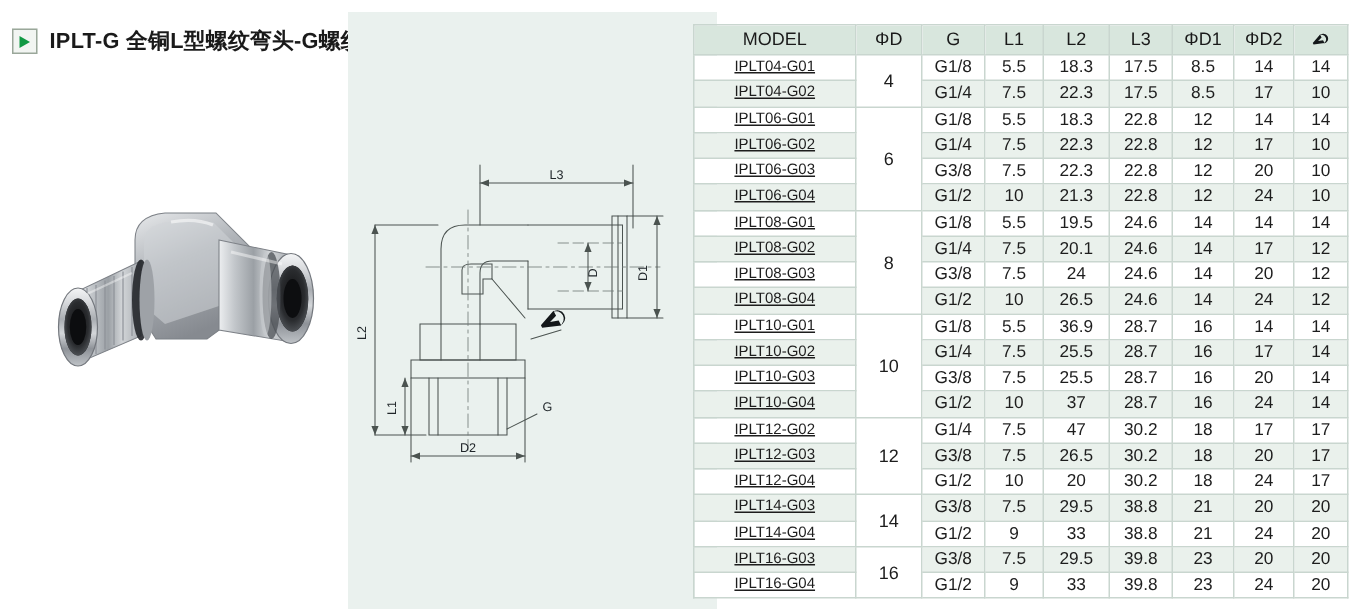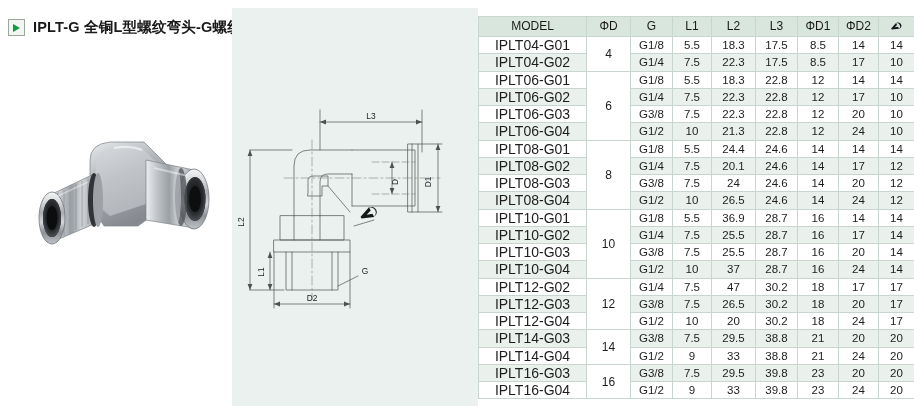--- a/index.html
+++ b/index.html
@@ -44,21 +44,21 @@
 
   
   #drawing-panel {
     position: absolute; left: 232px; top: 8px; width: 246px; height: 398px;
     background: #eaf1ee;
   }
   #drawing { position: absolute; left: 0; top: 92px; width: 246px; height: 215px; }
 
   
   #spec-table {
-    position: absolute; left: 478px; top: 16px;
+    position: absolute; left: 462px; top: 16px;
     width: 436px;
     border-collapse: collapse;
     font-size: 11.5px;
     color: #1d1d1d;
     table-layout: fixed;
     border-radius: 18px;
   }
   #spec-table th, #spec-table td {
     border: 1px solid #c9d6cf;
     text-align: center;
@@ -72,21 +72,21 @@
   #spec-table thead th {
     background: #d8e6dd;
     height: 20px;
     line-height: 19px;
     font-size: 12px;
     color: #1a1a1a;
   }
   #spec-table tbody tr.odd td { background: #ffffff; }
   #spec-table tbody tr.even td { background: #eaf1ec; }
   #spec-table td.dia-cell { background: #ffffff !important; font-size: 12px; }
-  #spec-table td.model { font-size: 14px; }
+  #spec-table td.model { font-size: 10px; text-decoration: underline; }
   .wrench-head { display: inline-block; line-height: 0; vertical-align: middle; }
 </style>
 </head>
 <body>
 
 <div id="page">
 
   <div id="title-bar">
     <span id="play-box">
       <span class="tri"></span>
@@ -350,21 +350,21 @@
           <td>22.8</td>
           <td>12</td>
           <td>24</td>
           <td>10</td>
         </tr>
         <tr class="odd">
           <td class="model">IPLT08-G01</td>
           <td class="dia-cell" rowspan="4">8</td>
           <td>G1/8</td>
           <td>5.5</td>
-          <td>24.4</td>
+          <td>19.5</td>
           <td>24.6</td>
           <td>14</td>
           <td>14</td>
           <td>14</td>
         </tr>
         <tr class="even">
           <td class="model">IPLT08-G02</td>
           <td>G1/4</td>
           <td>7.5</td>
           <td>20.1</td>

